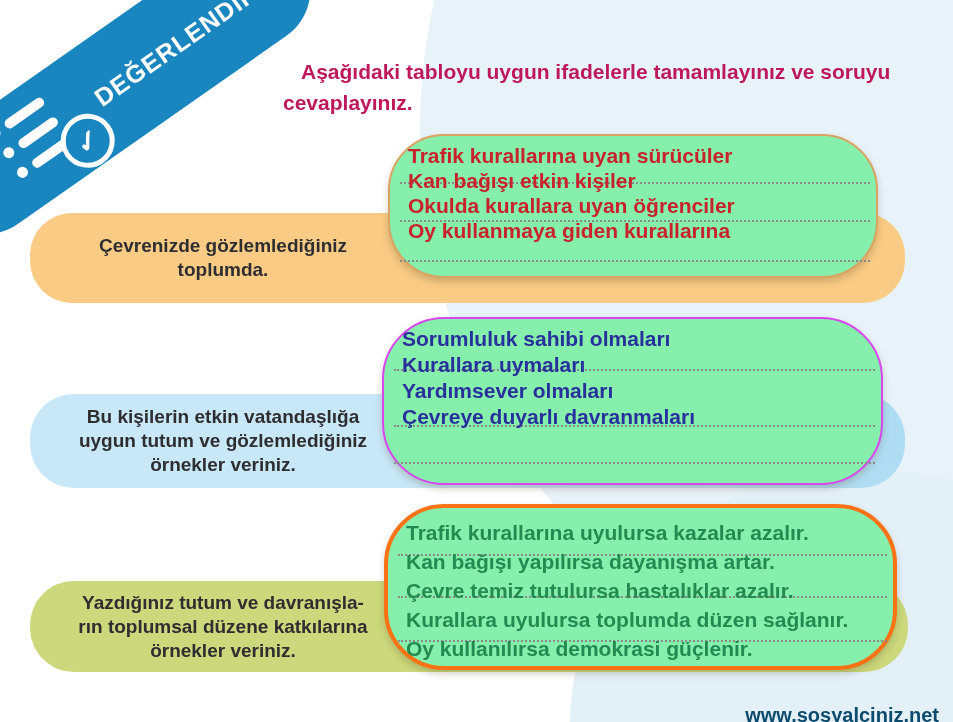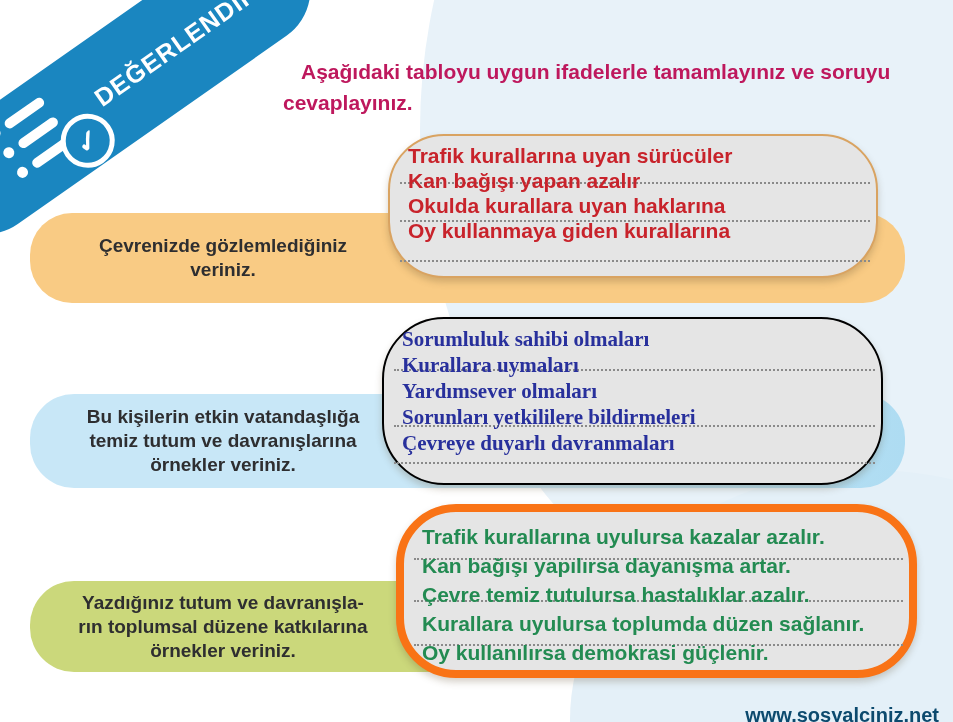--- a/index.html
+++ b/index.html
@@ -35,25 +35,25 @@
   
   .band { position:absolute; left:30px; z-index:1; }
   .band1 { top:213px; width:875px; height:90px; background:#F9CB84; border-radius:42px; }
   .band2 { top:394px; width:875px; height:94px;
     background:linear-gradient(90deg,#C8E7F7 55%,#AEDCF2); border-radius:44px; }
   .band3 { top:581px; width:878px; height:91px; background:#CBD87B; border-radius:44px; }
   .prompt { position:absolute; left:28px; top:50%; transform:translateY(-50%); width:330px;
     color:#2E2E30; font-weight:bold; font-size:19px; line-height:24px; text-align:center; }
 
   
-  .bubble { position:absolute; background:#e5e5e5; z-index:2;
+  .bubble { position:absolute; background:#86efac; z-index:2;
     box-shadow:0 4px 7px rgba(90,70,40,0.25); }
   .bubble1 { left:388px; top:134px; width:486px; height:140px; border:2px solid #D9A361; border-radius:56px; }
-  .bubble2 { left:382px; top:317px; width:497px; height:164px; border:2px solid #000000; border-radius:62px;font-family:Liberation Serif, serif; }
-  .bubble3 { left:396px; top:504px; width:505px; height:158px; border:8px solid #f97316; border-radius:60px; }
+  .bubble2 { left:382px; top:317px; width:497px; height:164px; border:2px solid #d946ef; border-radius:62px; }
+  .bubble3 { left:384px; top:504px; width:505px; height:158px; border:4px solid #f97316; border-radius:60px; }
   .dotline { position:absolute; left:10px; right:6px; height:0;
     border-bottom:2px dotted #8A8A8A; z-index:1; }
   .answers { position:absolute; left:18px; top:7px; right:8px; z-index:2; font-weight:bold; white-space:nowrap; }
   .bubble1 .answers { font-size:21px; line-height:25px; color:#C8232B; }
   .bubble2 .answers { font-size:21px; line-height:26px; color:#28309C; }
   .bubble3 .answers { font-size:21px; line-height:29px; color:#238B52; top:10px; }
 
   
   .footer { position:absolute; right:14px; top:704px; z-index:3;
     font-size:20px; font-weight:bold; color:#0c4a6e; }
@@ -83,51 +83,50 @@
       <div class="check-badge">✓</div>
     </div>
     <div class="ribbon-label">DEĞERLENDİRELİM</div>
   </div>
 
   <div class="instruction">Aşağıdaki tabloyu uygun ifadelerle tamamlayınız ve soruyu cevaplayınız.</div>
 
   <div class="band band1">
     <div class="prompt">
       <div>Çevrenizde gözlemlediğiniz</div>
-      <div>veriniz.</div>
+      <div>toplumda.</div>
     </div>
   </div>
   <div class="bubble bubble1">
     <div class="dotline" style="top:46px"></div>
     <div class="dotline" style="top:84px"></div>
     <div class="dotline" style="top:124px"></div>
     <div class="answers">
       <div>Trafik kurallarına uyan sürücüler</div>
-      <div>Kan bağışı yapan azalır</div>
-      <div>Okulda kurallara uyan haklarına</div>
+      <div>Kan bağışı etkin kişiler</div>
+      <div>Okulda kurallara uyan öğrenciler</div>
       <div>Oy kullanmaya giden kurallarına</div>
     </div>
   </div>
 
   <div class="band band2">
     <div class="prompt">
       <div>Bu kişilerin etkin vatandaşlığa</div>
-      <div>temiz tutum ve davranışlarına</div>
+      <div>uygun tutum ve gözlemlediğiniz</div>
       <div>örnekler veriniz.</div>
     </div>
   </div>
   <div class="bubble bubble2">
     <div class="dotline" style="top:50px"></div>
     <div class="dotline" style="top:106px"></div>
     <div class="dotline" style="top:143px"></div>
     <div class="answers">
       <div>Sorumluluk sahibi olmaları</div>
       <div>Kurallara uymaları</div>
       <div>Yardımsever olmaları</div>
-      <div>Sorunları yetkililere bildirmeleri</div>
       <div>Çevreye duyarlı davranmaları</div>
     </div>
   </div>
 
   <div class="band band3">
     <div class="prompt">
       <div>Yazdığınız tutum ve davranışla-</div>
       <div>rın toplumsal düzene katkılarına</div>
       <div>örnekler veriniz.</div>
     </div>

